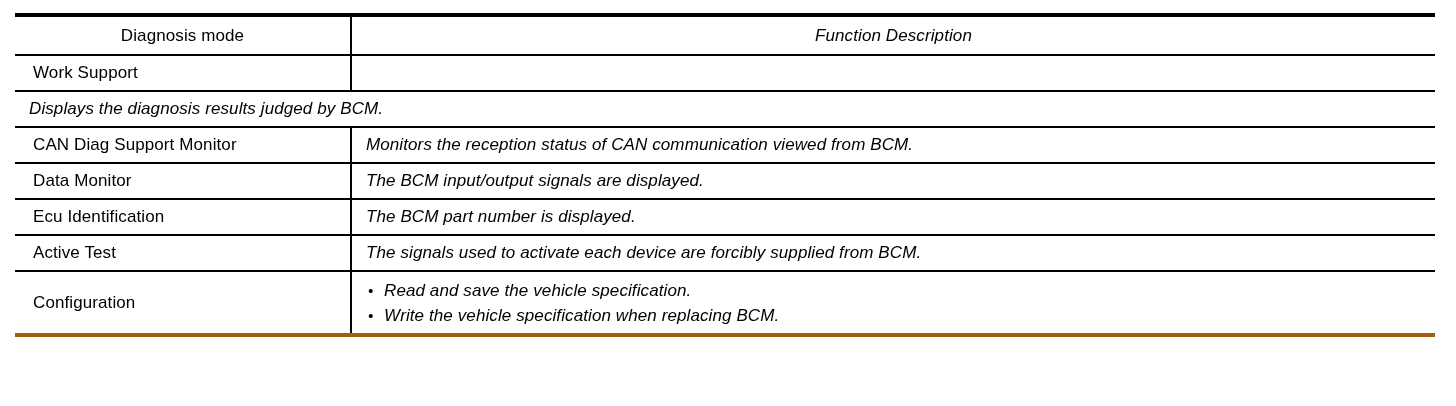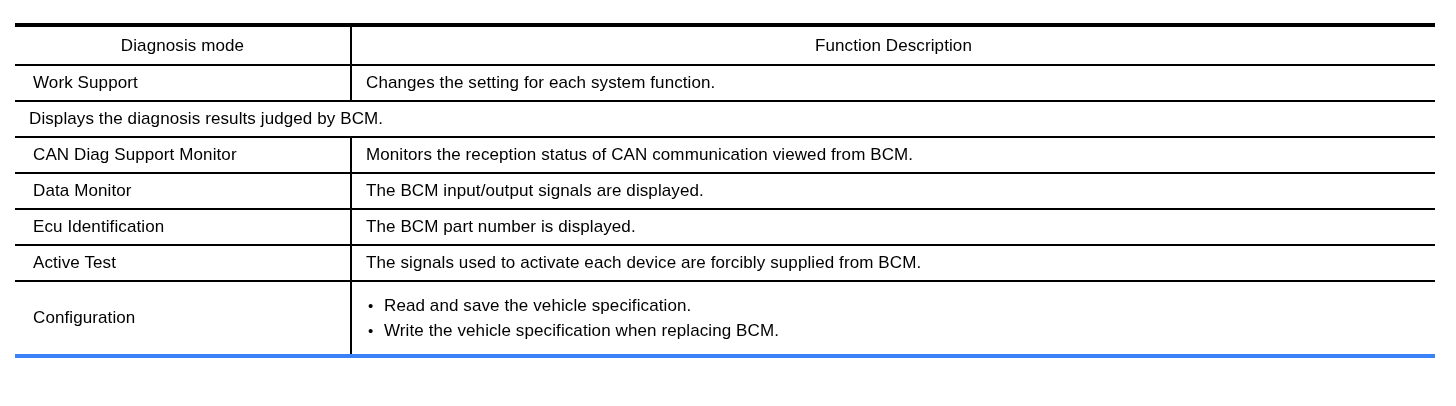--- a/index.html
+++ b/index.html
@@ -4,53 +4,54 @@
 <style>
   * { margin: 0; padding: 0; box-sizing: border-box; }
   html, body {
     width: 1456px; height: 406px;
     background: #ffffff;
     font-family: "Liberation Sans", sans-serif;
     color: #000000;
   }
   .doc-table {
     position: absolute;
-    left: 15px; top: 23px;
+    left: 15px; top: 13px;
     width: 1420px;
     border-top: 4px solid #000;
-    border-bottom: 4px solid #3b82f6;
+    border-bottom: 4px solid #a16207;
     font-size: 17px;
     letter-spacing: 0.1px;
   }
   .row {
     display: flex;
     border-bottom: 2px solid #000;
   }
   .row:last-child { border-bottom: none; }
   .cell-mode {
     width: 337px;
     border-right: 2px solid #000;
     display: flex;
     align-items: center;
     padding-left: 18px;
   }
   .cell-desc {
     flex: 1;
     display: flex;
     align-items: center;
     padding-left: 14px;
+    font-style: italic;
   }
   .header-row .cell-mode,
   .header-row .cell-desc {
     justify-content: center;
     padding-left: 0;
   }
   .header-row { height: 39px; }
   .body-row { height: 36px; }
-  .tall-row { height: 72px; }
+  .tall-row { height: 61px; }
   .tall-row .cell-desc {
     flex-direction: column;
     align-items: flex-start;
     justify-content: center;
   }
   .bullet-line {
     display: flex;
     align-items: baseline;
     line-height: 25px;
   }
@@ -65,21 +66,20 @@
 
 <div class="doc-table">
 
   <div class="row header-row">
     <div class="cell-mode">Diagnosis mode</div>
     <div class="cell-desc">Function Description</div>
   </div>
 
   <div class="row body-row">
     <div class="cell-mode">Work Support</div>
-    <div class="cell-desc">Changes the setting for each system function.</div>
   </div>
 
   <div class="row body-row">
     <div class="cell-desc">Displays the diagnosis results judged by BCM.</div>
   </div>
 
   <div class="row body-row">
     <div class="cell-mode">CAN Diag Support Monitor</div>
     <div class="cell-desc">Monitors the reception status of CAN communication viewed from BCM.</div>
   </div>

